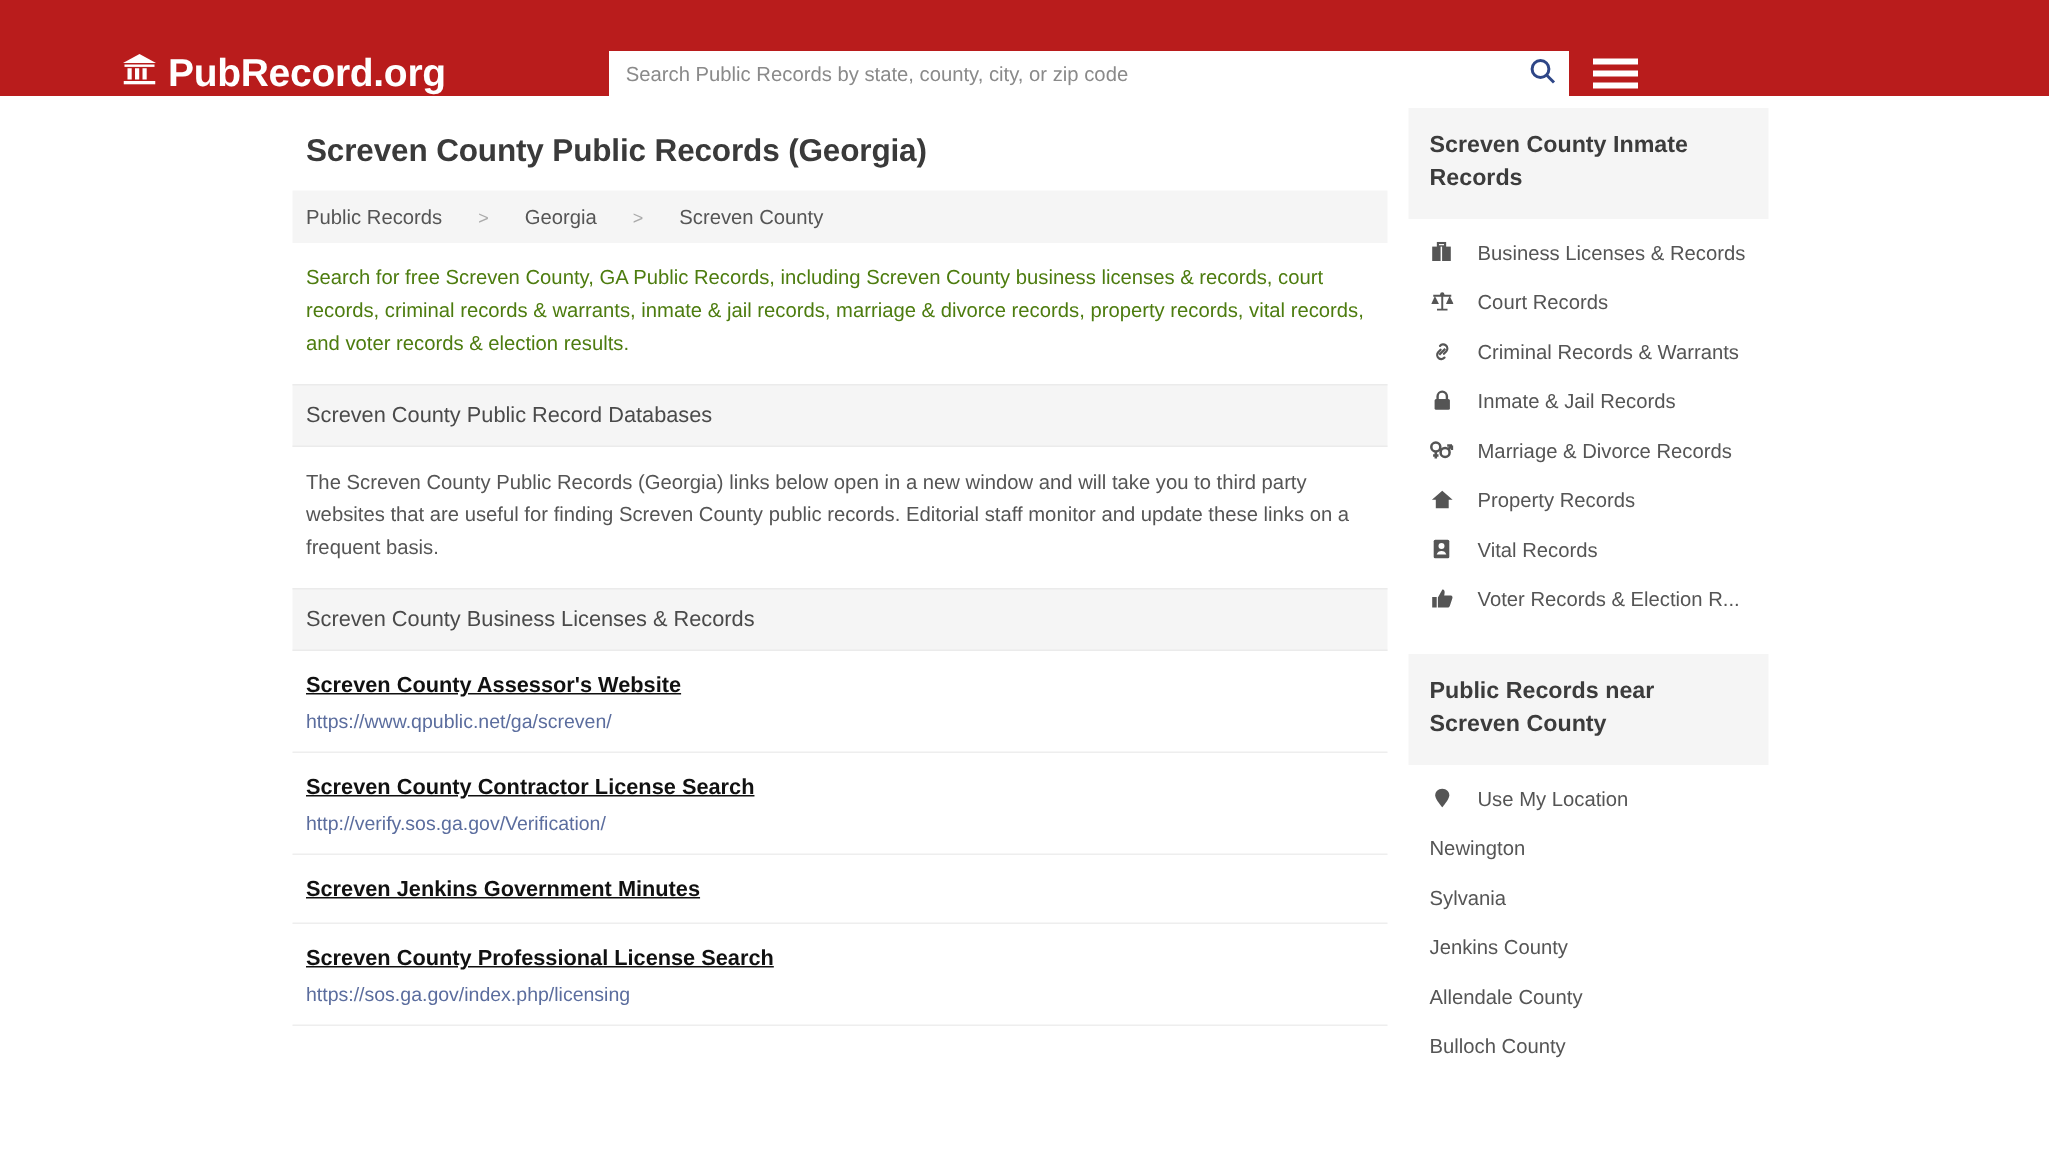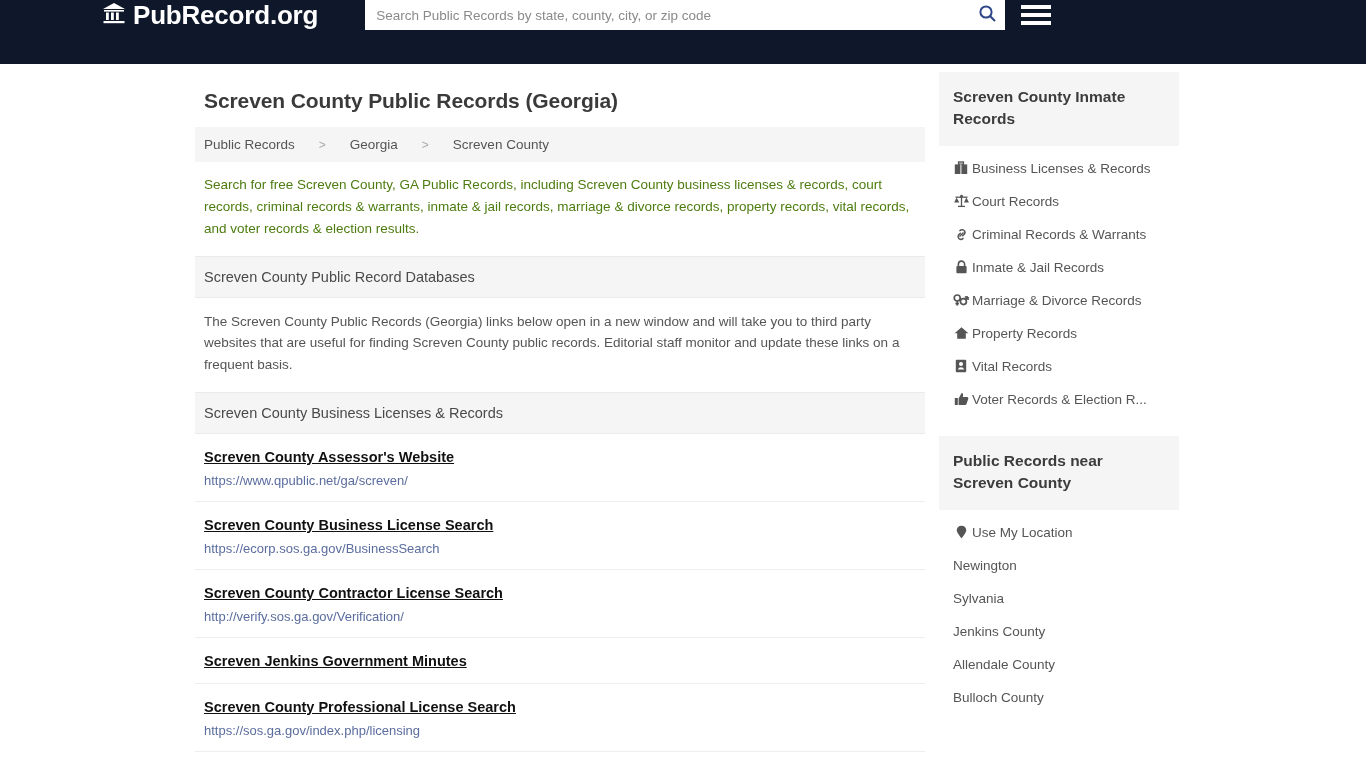--- a/index.html
+++ b/index.html
@@ -6,40 +6,40 @@
   html, body {
     width: 1366px; height: 768px;
     background: #ffffff;
     font-family: "Liberation Sans", sans-serif;
     overflow: hidden;
   }
 
   
   .site-header {
     height: 64px;
-    background: #0f172a;
-    display: flex;
-    align-items: flex-start;
-    padding: 0 176px 0 102px;
+    background: #b91c1c;
+    display: flex;
+    align-items: flex-end;
+    padding: 0 176px 0 81px;
   }
   .brand {
     display: flex;
     align-items: center;
     gap: 7px;
     color: #ffffff;
     font-size: 26px;
     font-weight: bold;
     letter-spacing: -0.2px;
     white-space: nowrap;
   }
   .bank-icon { display: block; }
 
   .search-wrap {
     flex: 0 0 auto;
-    margin-left: 47px;
+    margin-left: 109px;
     display: flex;
     align-items: center;
   }
   .search-box {
     width: 640px;
     height: 30px;
     background: #ffffff;
     display: flex;
     align-items: center;
     padding: 0 6px 0 11px;
@@ -154,21 +154,21 @@
     padding: 14px 14px 15px 14px;
     font-size: 15.5px;
     font-weight: bold;
     color: #3c3c3c;
     line-height: 1.45;
   }
   .side-list { padding: 6px 0 10px 0; }
   .side-item {
     display: flex;
     align-items: center;
-    gap: 3px;
+    gap: 16px;
     padding: 9px 14px;
     font-size: 13.5px;
     color: #555;
     cursor: pointer;
     white-space: nowrap;
   }
   .side-ico {
     width: 16px;
     display: flex; align-items: center; justify-content: center;
     color: #555;
@@ -234,24 +234,20 @@
     <div class="sec-head">Screven County Public Record Databases</div>
     <p class="sec-body">The Screven County Public Records (Georgia) links below open in a new window and will take you to third party websites that are useful for finding Screven County public records. Editorial staff monitor and update these links on a frequent basis.</p>
 
     <div class="sec-head">Screven County Business Licenses &amp; Records</div>
 
     <div class="link-row">
       <a class="row-title">Screven County Assessor's Website</a>
       <a class="row-url">https://www.qpublic.net/ga/screven/</a>
     </div>
     <div class="link-row">
-      <a class="row-title">Screven County Business License Search</a>
-      <a class="row-url">https://ecorp.sos.ga.gov/BusinessSearch</a>
-    </div>
-    <div class="link-row">
       <a class="row-title">Screven County Contractor License Search</a>
       <a class="row-url">http://verify.sos.ga.gov/Verification/</a>
     </div>
     <div class="link-row">
       <a class="row-title">Screven Jenkins Government Minutes</a>
     </div>
     <div class="link-row">
       <a class="row-title">Screven County Professional License Search</a>
       <a class="row-url">https://sos.ga.gov/index.php/licensing</a>
     </div>

